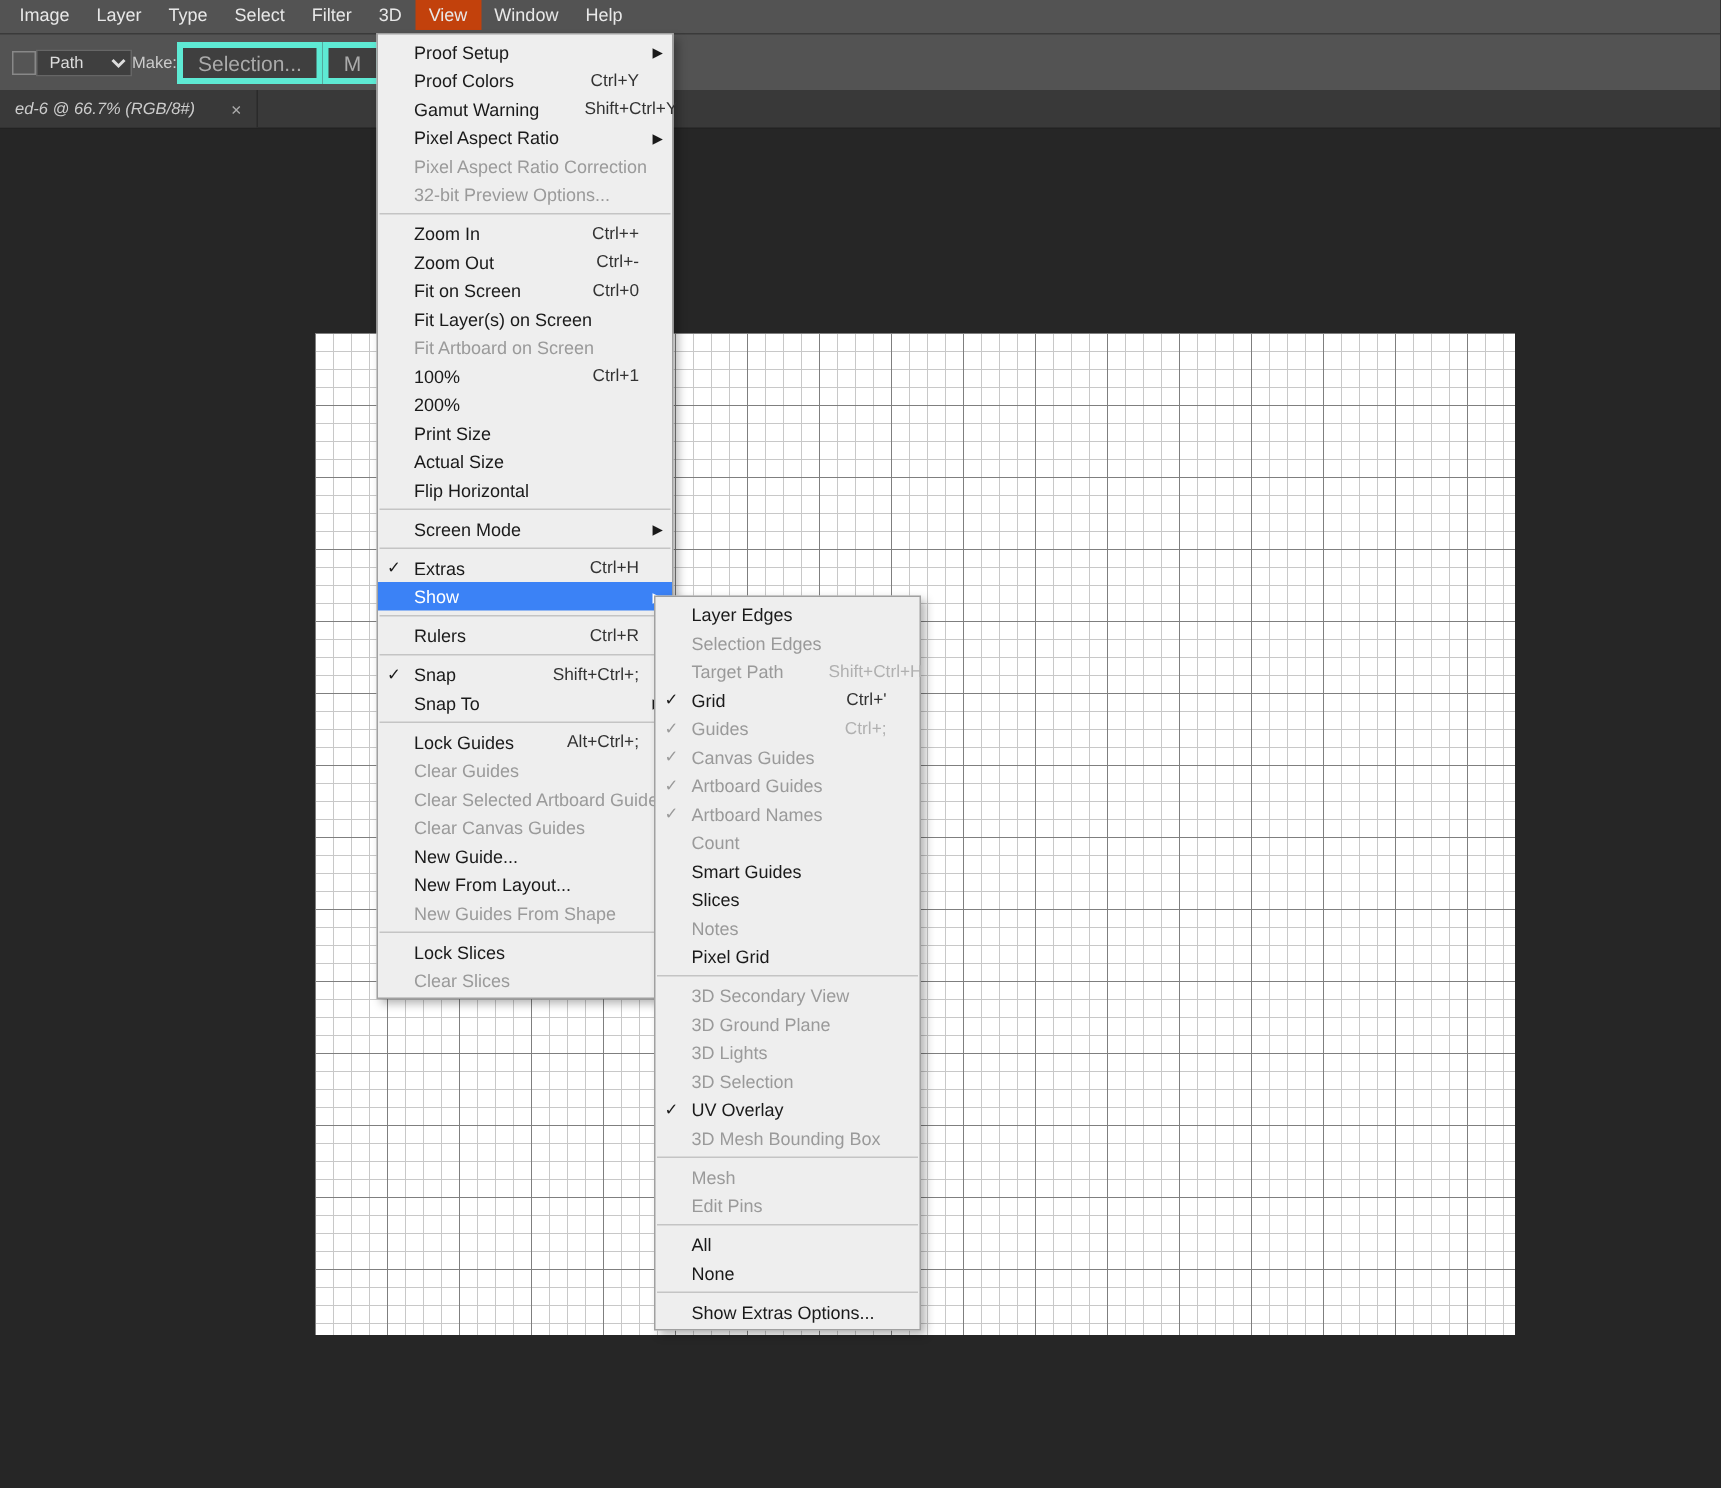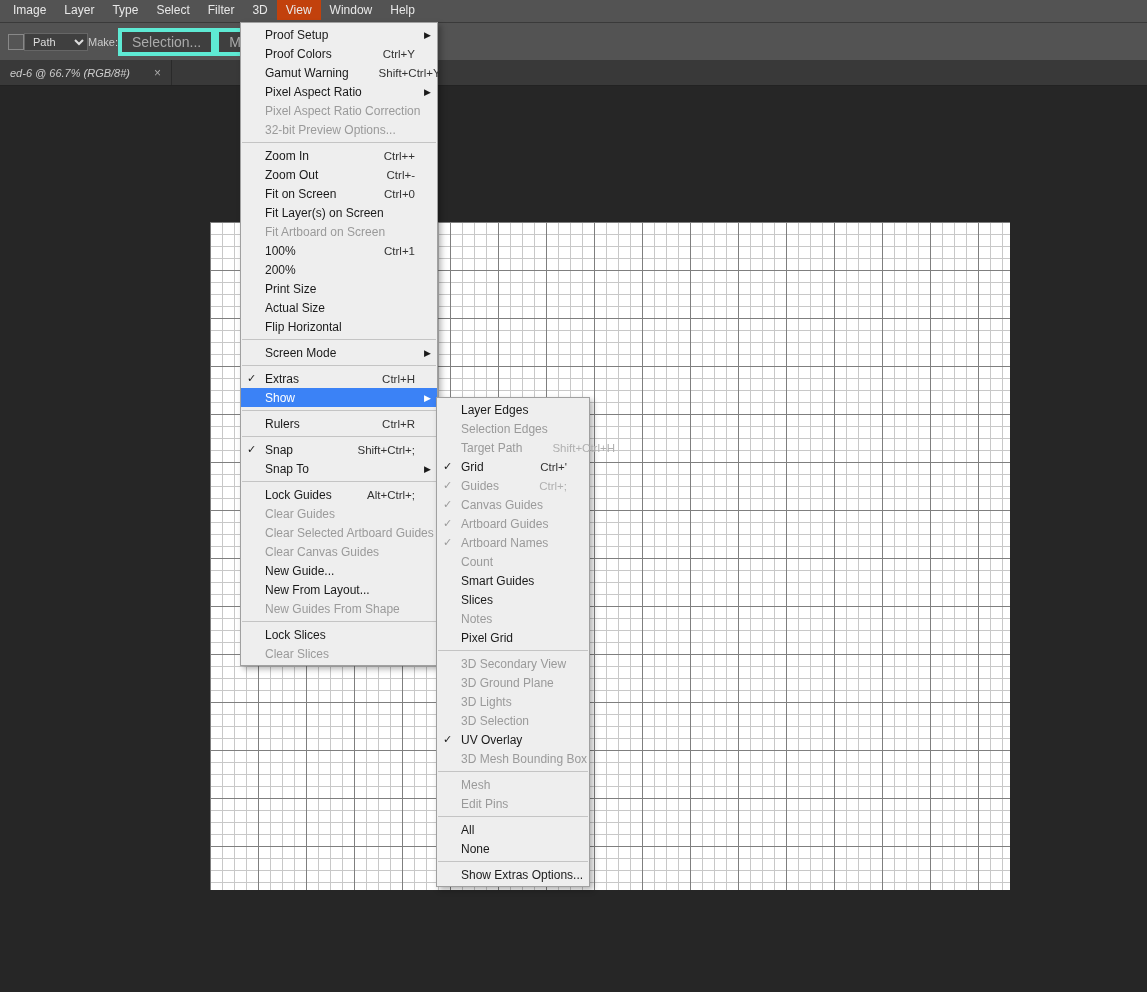--- a/index.html
+++ b/index.html
@@ -36,22 +36,22 @@
 .menu .row.sep { height: 0; border-top: 1px solid #c4c4c4; margin: 3px 1px; padding: 0; }
 .menu .row .label { flex: 1; }
 .menu .row .shortcut { color: #333; margin-left: 30px; font-size: 11.5px; }
 .menu .row.disabled { color: #9a9a9a; }
 .menu .row.disabled .shortcut { color: #b0b0b0; }
 .menu .row.highlight { background: #3b82f6; color: #fff; }
 .menu .row .check { position: absolute; left: 6px; font-size: 11px; }
 .menu .row .arrow { position: absolute; right: 6px; font-size: 9px; }
 .menu .row.highlight .arrow { color: #fff; }
 
-#view-menu { left: 240px; top: 22px; width: 198px; }
-#show-submenu { left: 436px; top: 397px; width: 154px; }
+#view-menu { left: 251px; top: 22px; width: 198px; }
+#show-submenu { left: 436px; top: 397px; width: 178px; }
 </style>
 </head>
 <body>
 
 <div class="menubar" id="menubar">
     <div class="item">Image</div>
     <div class="item">Layer</div>
     <div class="item">Type</div>
     <div class="item">Select</div>
     <div class="item">Filter</div>

